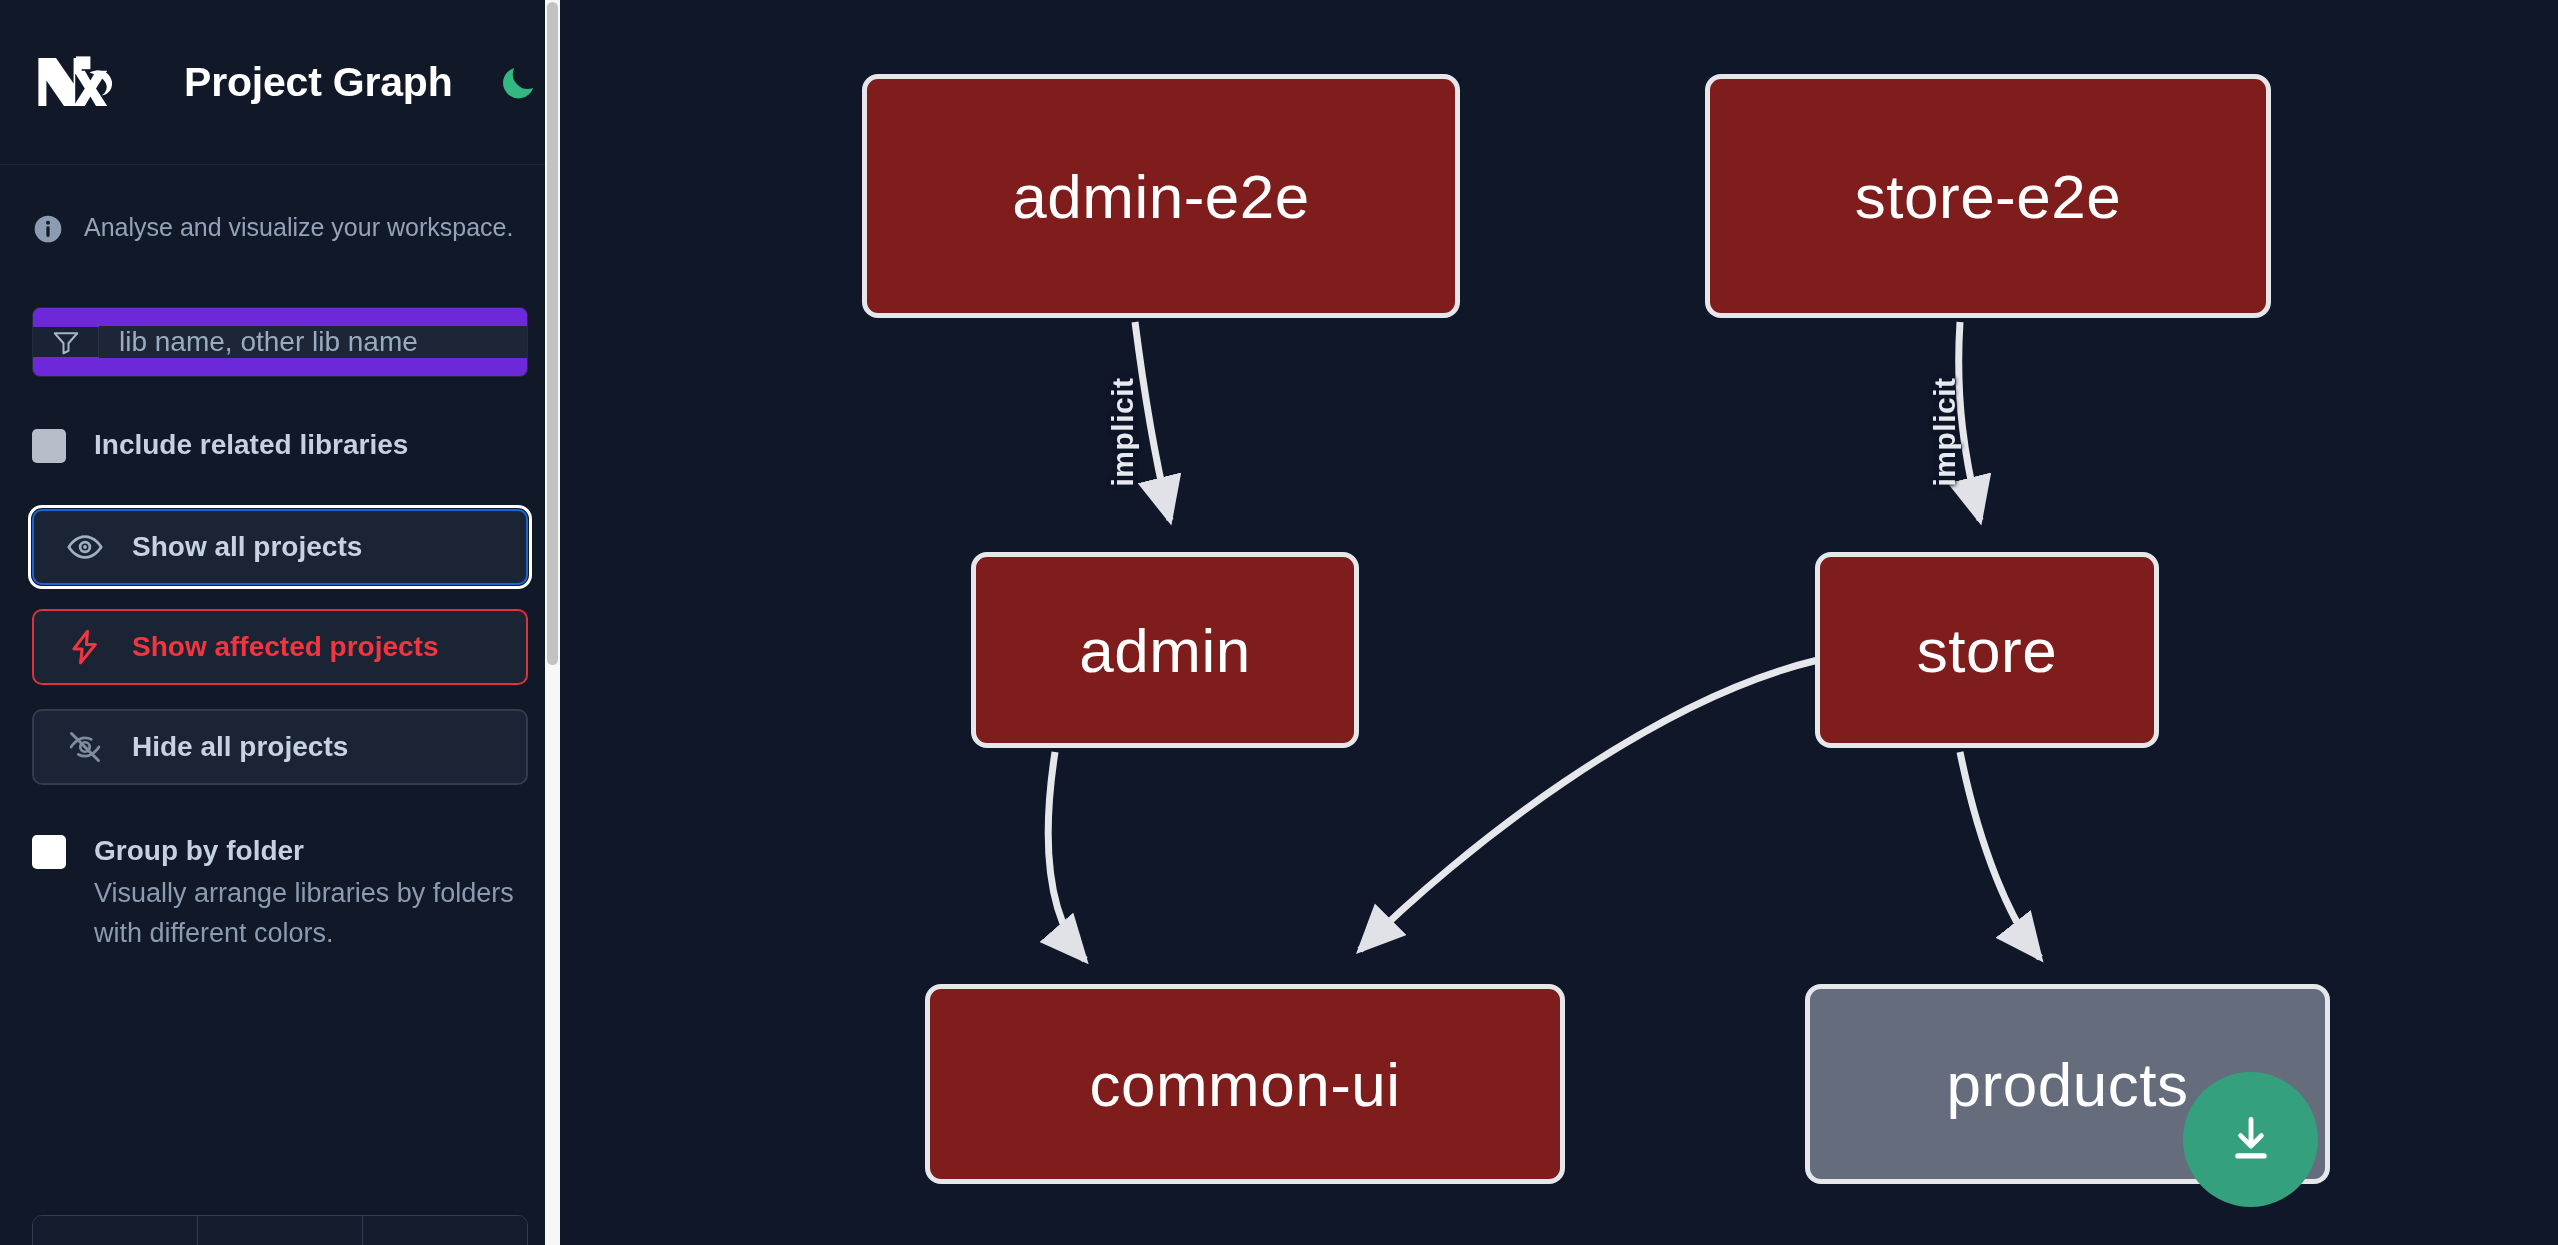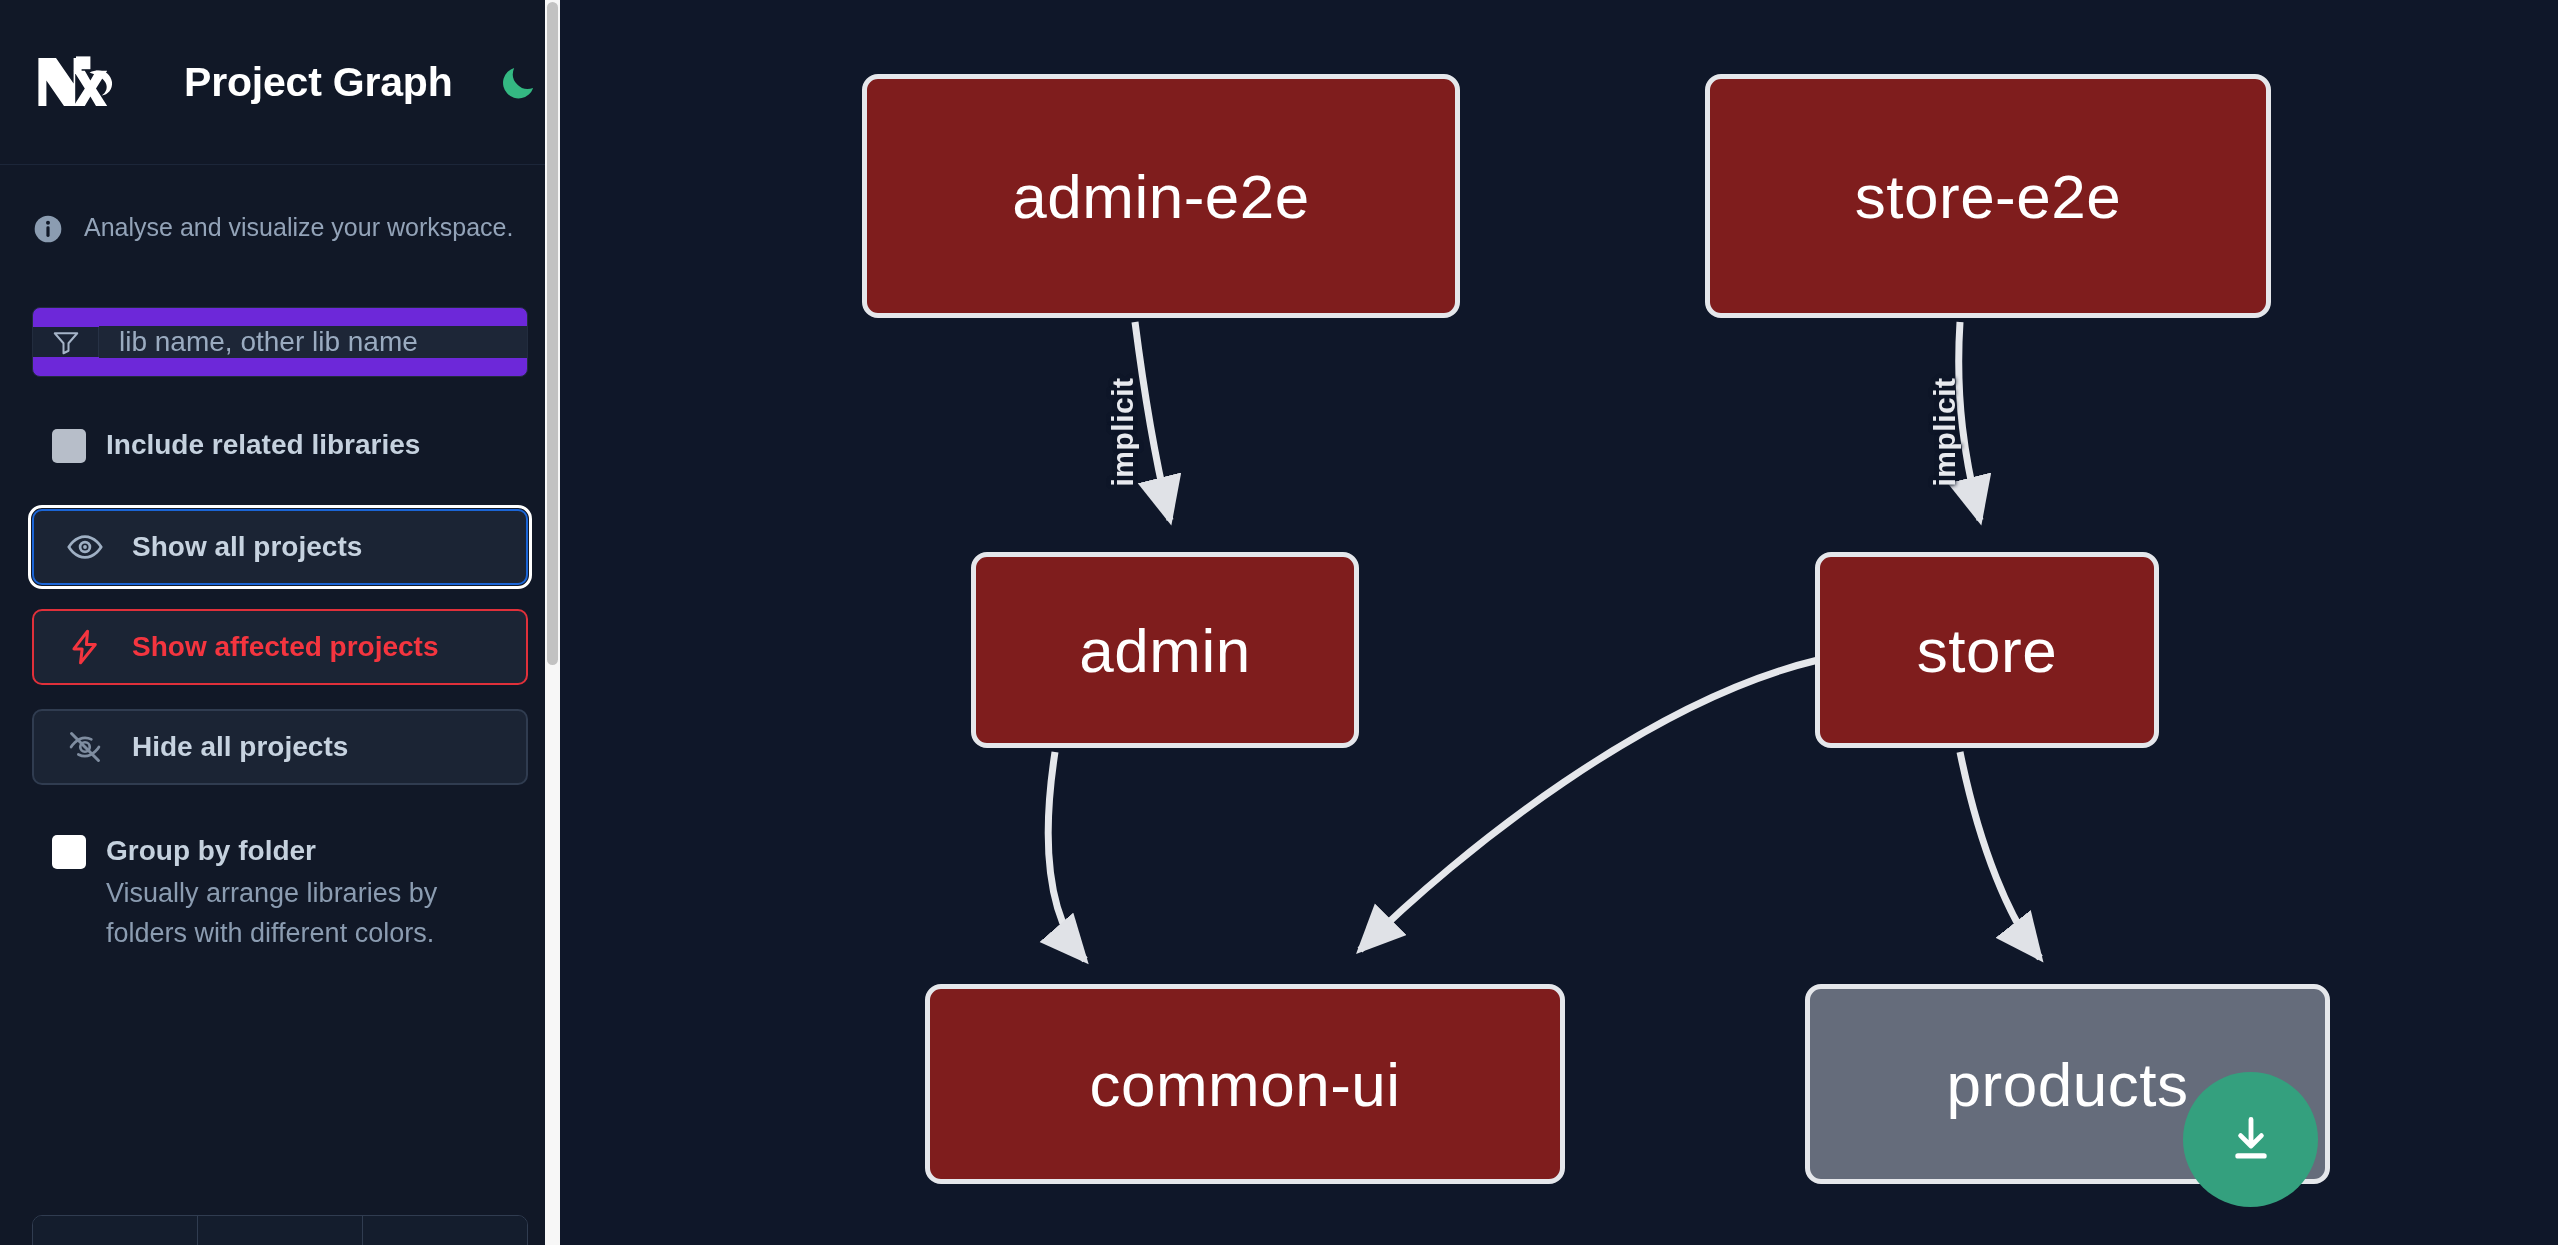--- a/index.html
+++ b/index.html
@@ -88,22 +88,22 @@
     color: #c7d2e0;
     font-size: 28px;
     font-family: "Liberation Sans", sans-serif;
     padding-left: 20px;
   }
   .search-input::placeholder { color: #9aabc0; opacity: 1; }
 
   
   .check-row {
     display: flex;
-    padding: 0 52px;
-    gap: 20px;
+    padding: 0 32px;
+    gap: 28px;
   }
   .check-row.first { margin-top: 46px; }
   .cbox {
     width: 34px; height: 34px;
     border-radius: 5px;
     flex: 0 0 34px;
     margin-top: 6px;
   }
   .cbox.grey { background: #b7bec9; }
   .cbox.white { background: #ffffff; }

